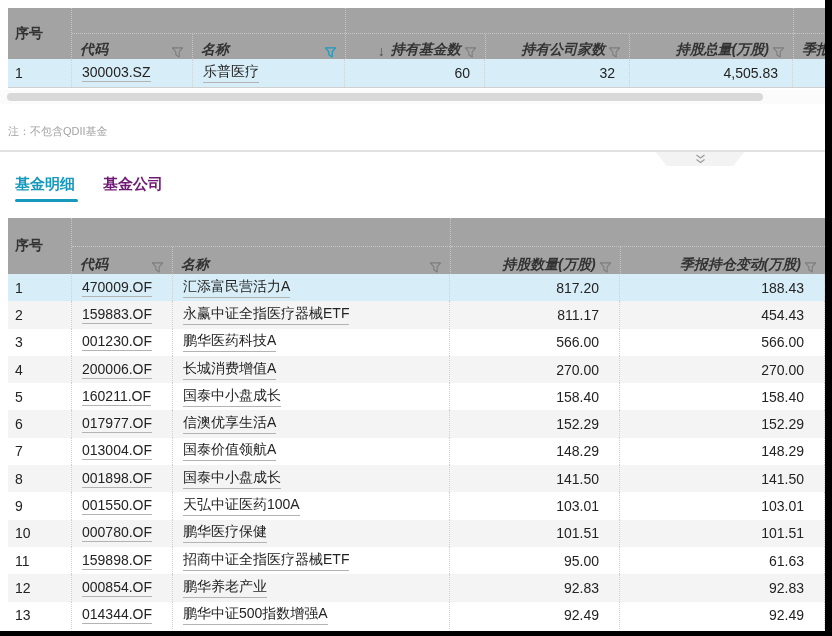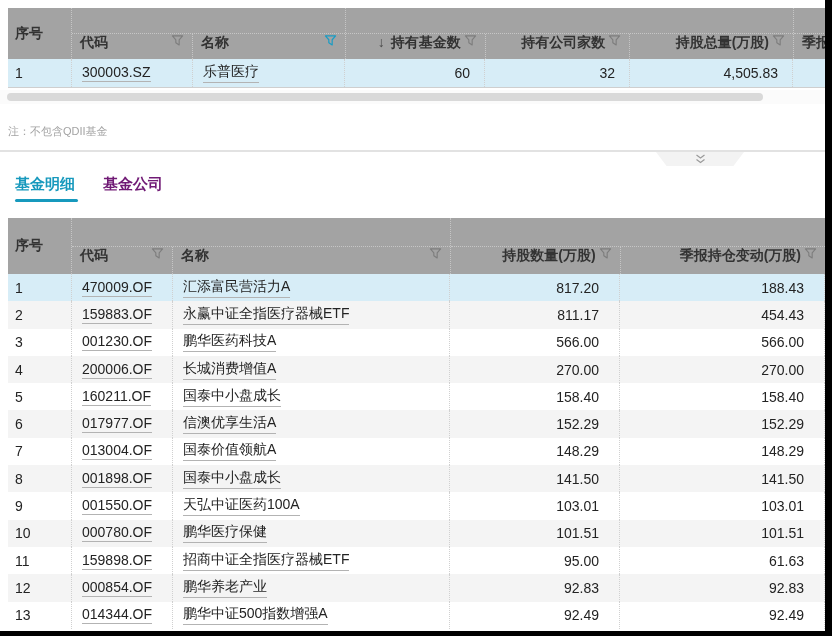--- a/index.html
+++ b/index.html
@@ -8,21 +8,21 @@
   
   .thead{display:flex;background:#a3a3a3;color:#333;font-weight:bold;}
   .thseq{width:64px;box-sizing:border-box;display:flex;align-items:center;
          padding-left:7px;border-right:1px dotted #c6c6c6;}
   .grp{display:flex;flex-direction:column;box-sizing:border-box;}
   .grpl{border-left:1px dotted #c6c6c6;}
   .gtop{border-bottom:1px dotted #c6c6c6;}
   .t1 .gtop{height:25px;}
   .t2 .gtop{height:28px;}
   .gbot{display:flex;flex:1;}
-  .th{box-sizing:border-box;display:flex;align-items:flex-start;padding:0 8px;white-space:nowrap;}
+  .th{box-sizing:border-box;display:flex;align-items:flex-end;padding:0 8px;white-space:nowrap;font-style:italic;}
   .th.sep{border-right:1px dotted #c6c6c6;}
   .th.num{justify-content:flex-end;gap:3px;}
   .th.split{justify-content:space-between;}
   .funnel{flex:0 0 auto;display:block;}
   .fun-g{color:#7d7d7d;}
   .fun-b{color:#1a9cc4;}
   .arrow{color:#4a4a4a;margin-right:3px;font-weight:bold;}
   .lnk{border-bottom:1px solid #b3b3b3;padding-bottom:1px;}
   .d{box-sizing:border-box;border-right:1px dotted #d0d0d0;height:100%;
      display:flex;align-items:center;overflow:hidden;white-space:nowrap;}

